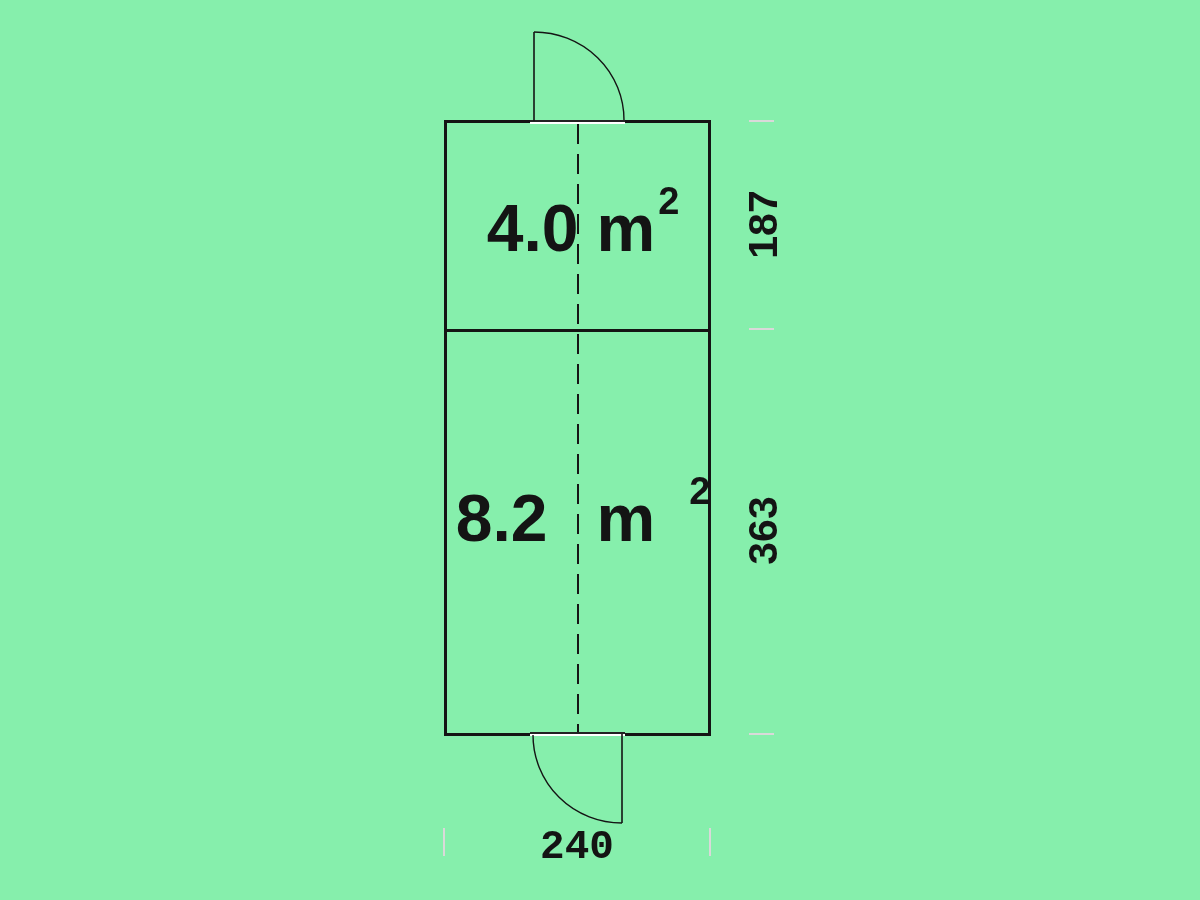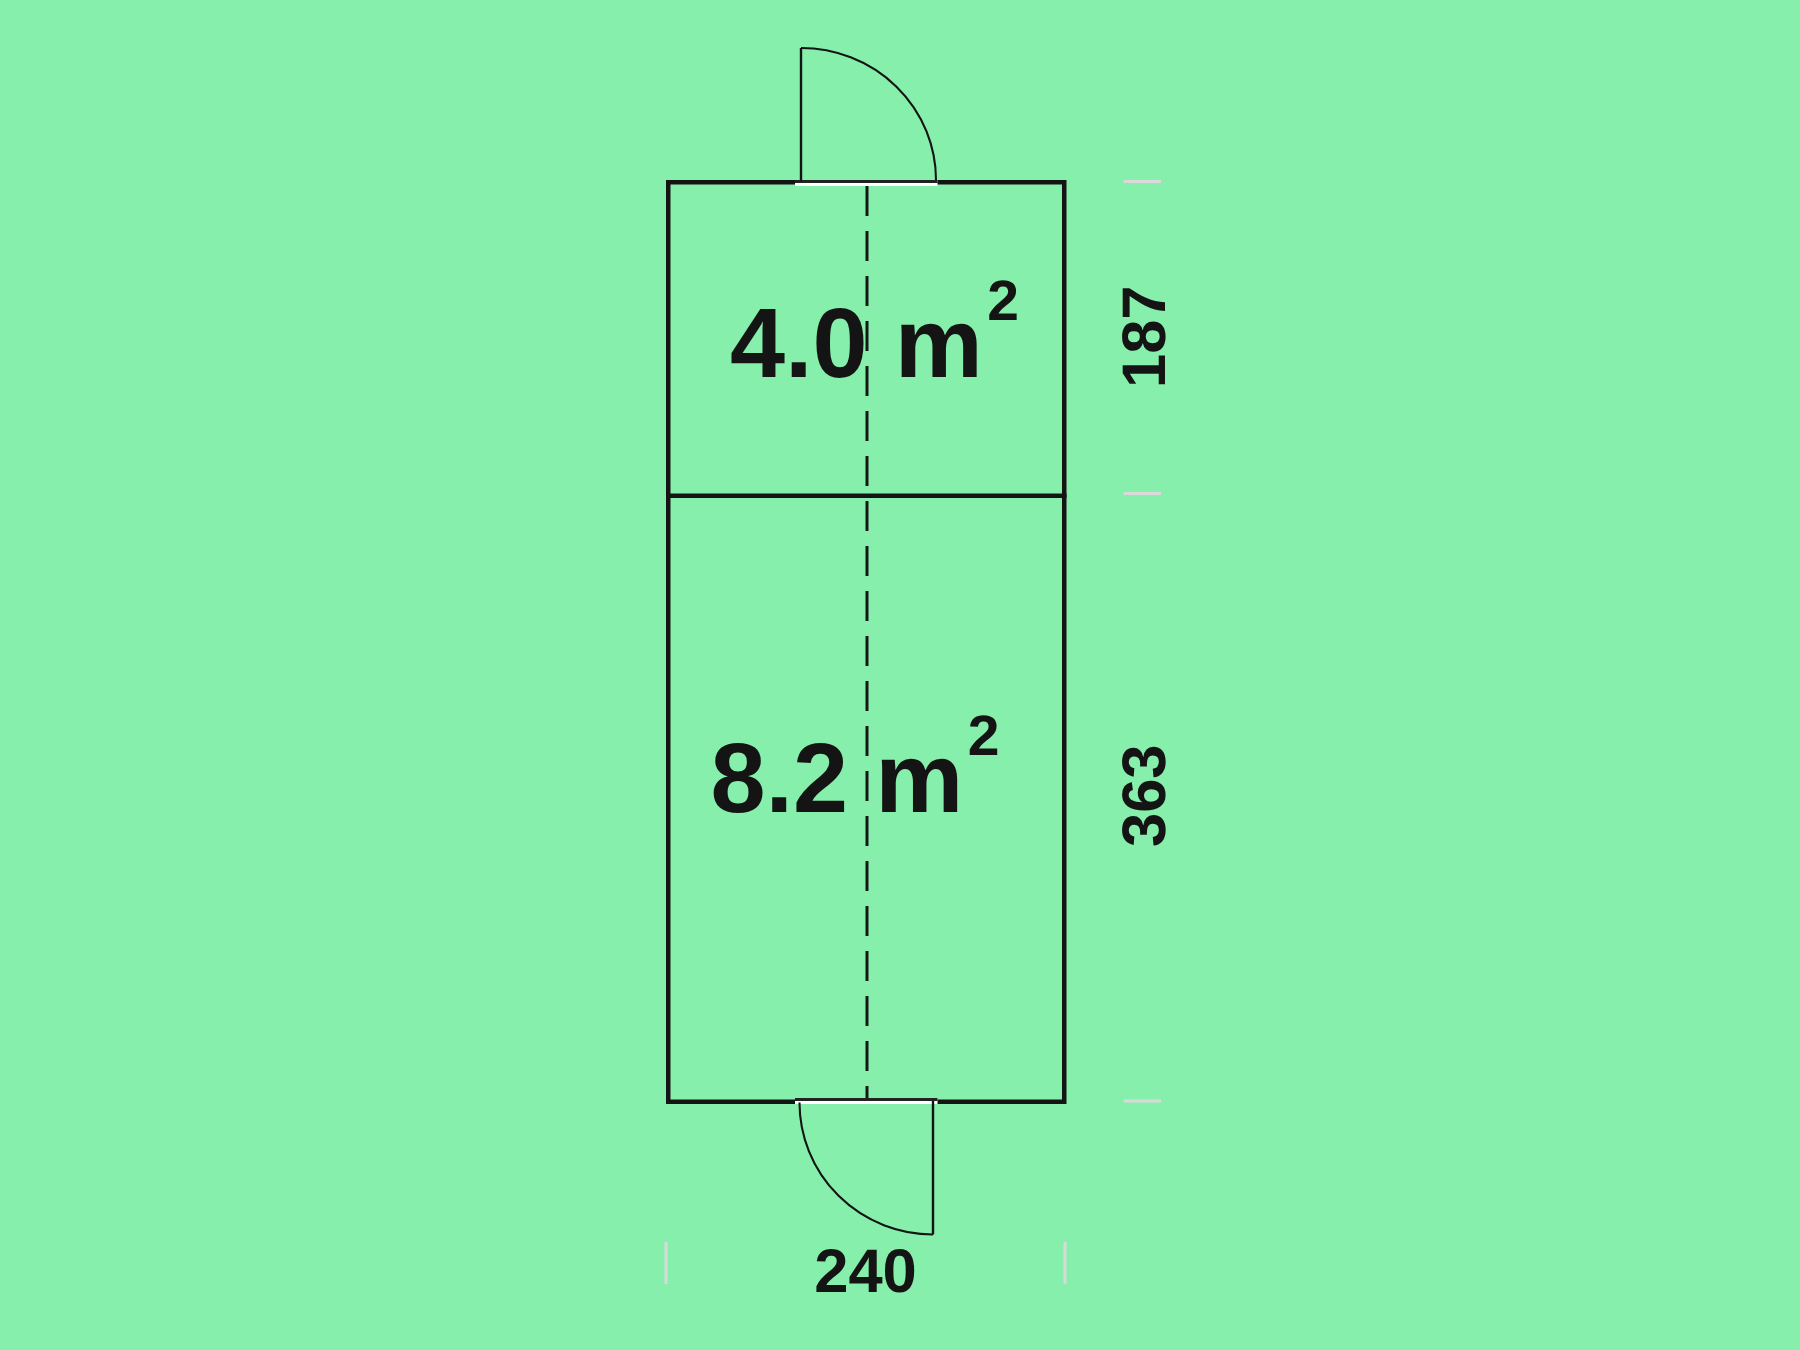--- a/index.html
+++ b/index.html
@@ -90,21 +90,21 @@
     height: 96px;
     display: flex;
     align-items: center;
     justify-content: center;
     font-size: 66px;
     font-weight: bold;
     white-space: nowrap;
     line-height: 1;
   }
   .room-label.top { left: 423px; top: 180px; }
-  .room-label.bottom { left: 410px; top: 470px; }
+  .room-label.bottom { left: 423px; top: 470px; gap: 31px; }
   .room-label .unit { margin-left: 18px; }
   .room-label .exp {
     display: inline-block;
     font-size: 38px;
     position: relative;
     top: -27px;
     margin-left: 3px;
   }
   
   .dim-label {
@@ -122,20 +122,21 @@
     white-space: nowrap;
     display: inline-block;
   }
   .dim-label.vert.upper { top: 179px; }
   .dim-label.vert.lower { top: 485px; }
   .dim-label.horiz {
     width: 140px;
     height: 50px;
     left: 507px;
     top: 822px;
+    font-family: Liberation Mono, monospace;
   }
 </style>
 </head>
 <body>
 
 <div class="stage">
 
   <div class="outer-wall"></div>
   <div class="divider-wall"></div>
 

